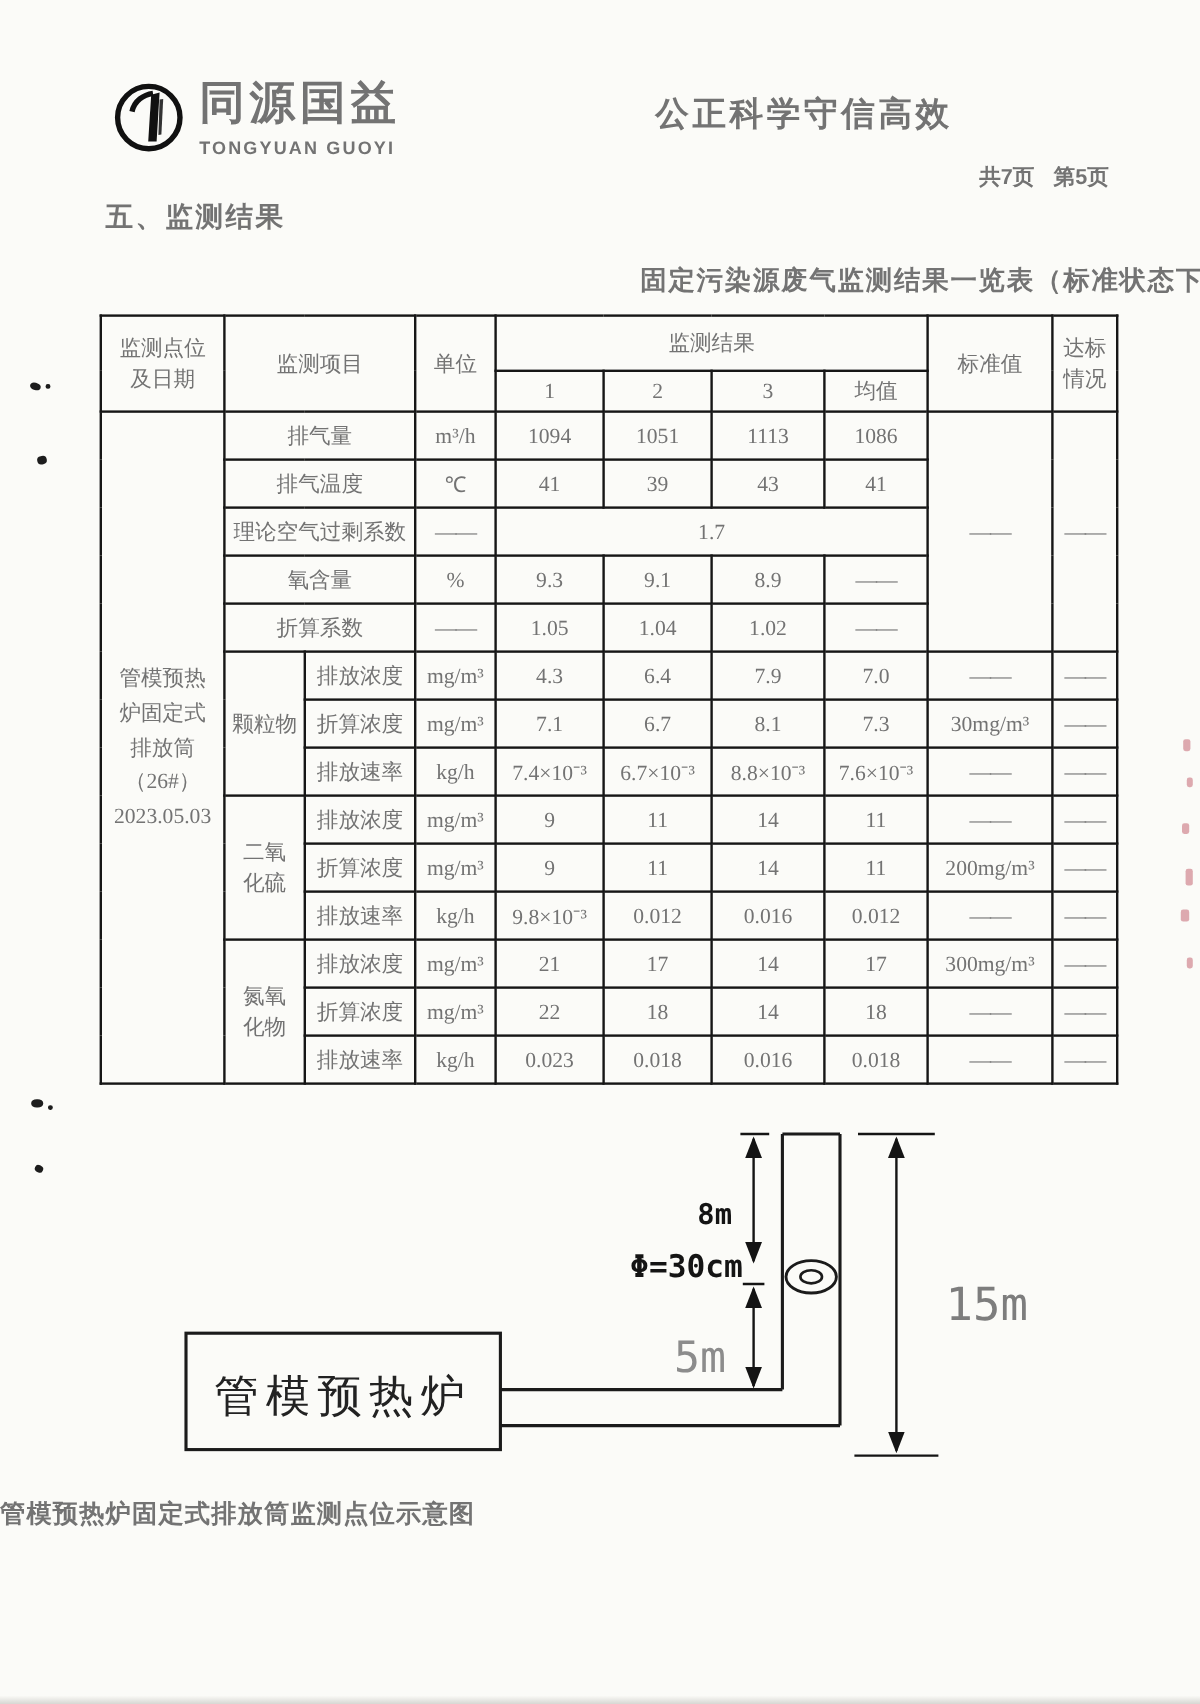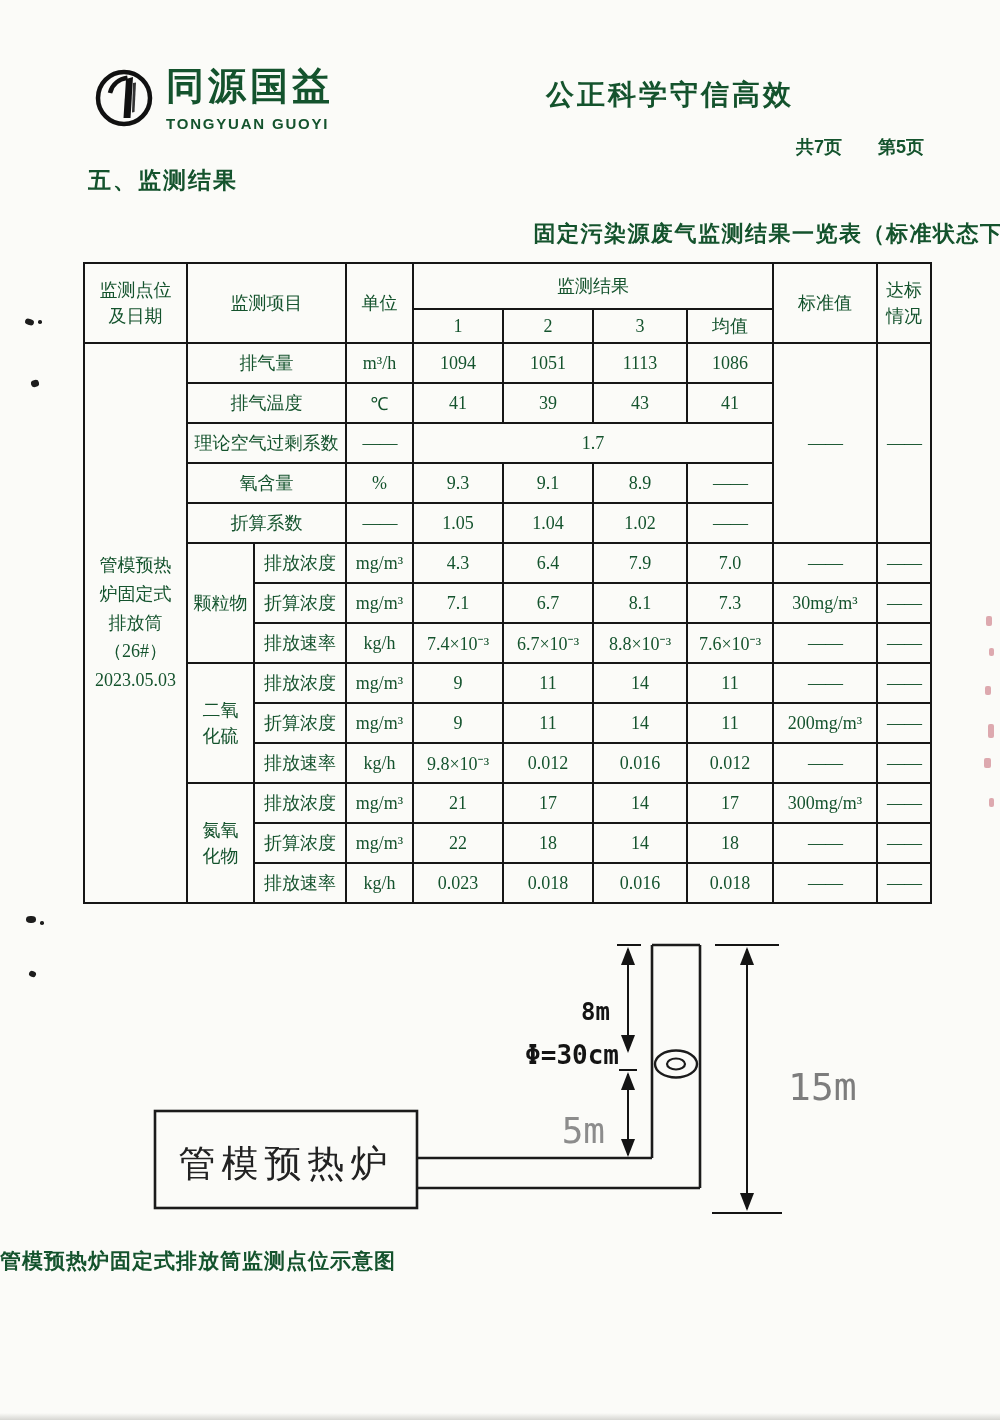--- a/index.html
+++ b/index.html
@@ -1,30 +1,30 @@
 <!DOCTYPE html>
 <html><head>
 <meta charset="utf-8">
 <style>
   html,body{margin:0;padding:0;}
   .page{position:relative;width:1000px;height:1420px;background:#fbfbf8;overflow:hidden;
-        font-family:"Liberation Serif",serif;color:#14532d;}
+        font-family:"Liberation Serif",serif;color:#737373;}
   
   .hdr-brand{position:absolute;left:93px;top:66px;display:flex;align-items:flex-start;}
   .logo{width:62px;height:62px;}
   .brand-text{margin-left:11px;}
   .brand-cn{font-size:38px;font-weight:bold;letter-spacing:4px;line-height:1.1;
             font-family:"Liberation Sans",sans-serif;}
   .brand-en{font-size:15px;font-weight:bold;letter-spacing:1.8px;margin-top:7px;
             font-family:"Liberation Sans",sans-serif;}
   .slogans{position:absolute;left:362px;top:76px;width:432px;display:flex;justify-content:flex-end;
            font-size:28px;font-weight:bold;letter-spacing:3px;}
   .doc-line{position:absolute;left:100px;top:132px;font-size:19px;font-weight:bold;
             font-family:"Liberation Sans",sans-serif;}
-  .page-info{position:absolute;right:76px;top:135px;font-size:18px;font-weight:bold;display:flex;gap:36px;
+  .page-info{position:absolute;right:76px;top:135px;font-size:18px;font-weight:bold;display:flex;gap:16px;
              font-family:"Liberation Sans",sans-serif;}
   .section-title{position:absolute;left:88px;top:165px;font-size:23px;font-weight:600;letter-spacing:2px;
                  font-family:"Liberation Sans",sans-serif;}
   .table-title{position:absolute;left:0;top:219px;width:1000px;text-align:right;font-size:22px;
                font-weight:bold;letter-spacing:1.5px;font-family:"Liberation Sans",sans-serif;padding-left:27px;}
   
   table.mon{position:absolute;left:83px;top:262px;border-collapse:collapse;table-layout:fixed;}
   table.mon td{border:2px solid #161616;text-align:center;vertical-align:middle;font-size:18px;
                padding:0;overflow:hidden;}
   tr.h1{height:46px;} tr.h2{height:34px;} tr.r{height:40px;}

